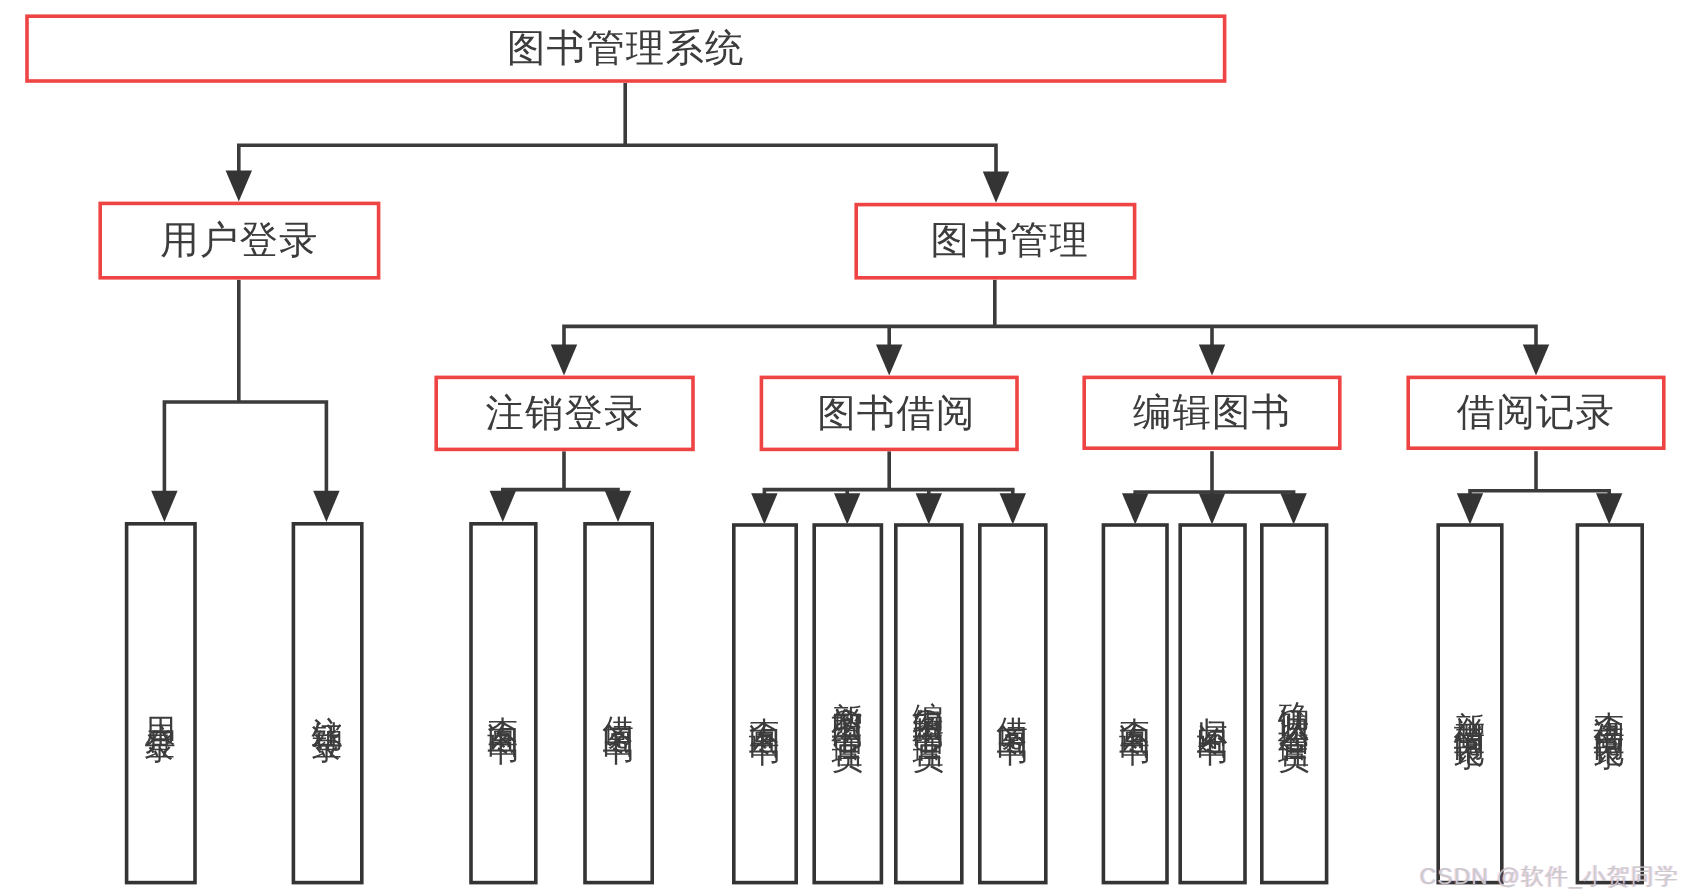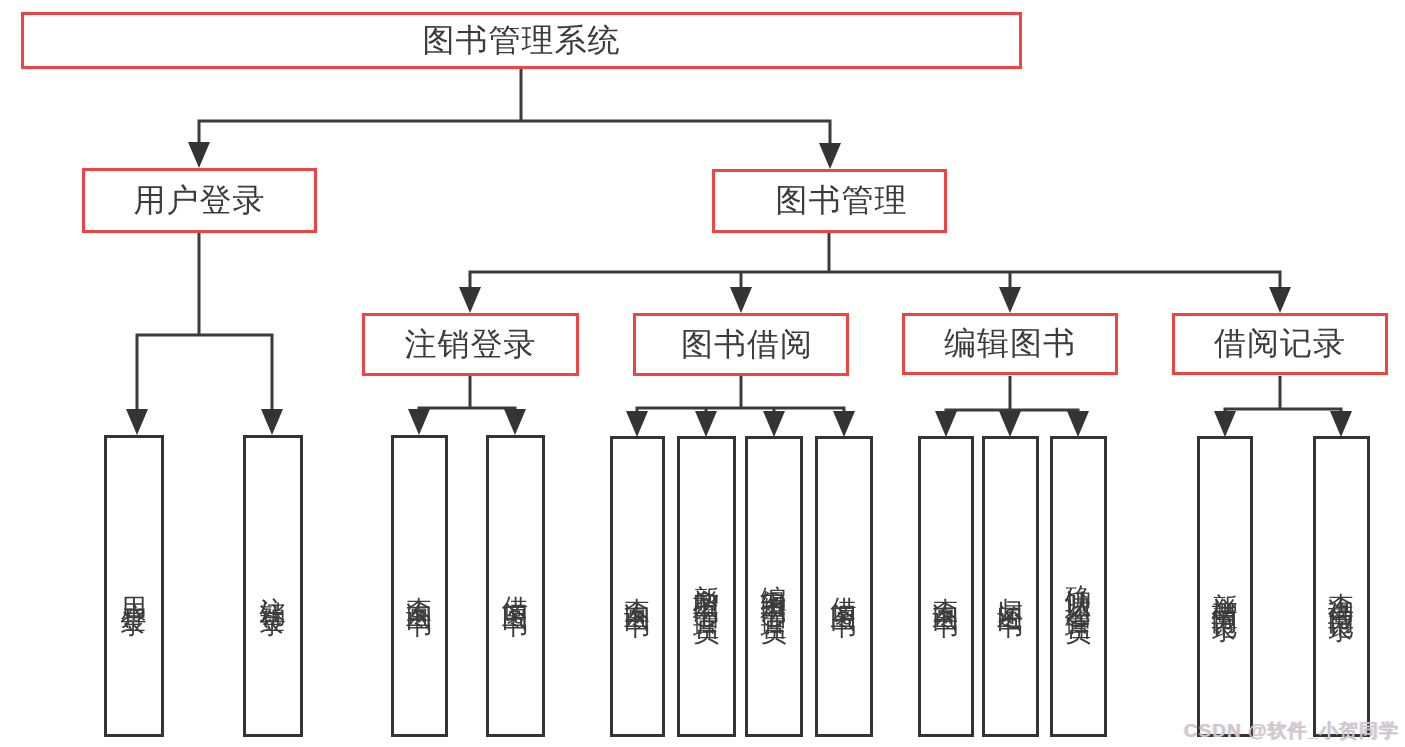--- a/index.html
+++ b/index.html
@@ -37,21 +37,20 @@
   }
   .watermark {
     position:absolute;
     right:6px; bottom:3px;
     font-size:19px;
     color:rgba(201,201,201,0.95);
     letter-spacing:1px;
     z-index:5;
     text-shadow:-1px 0 rgba(255,120,120,0.25), 1px 0 rgba(120,120,255,0.25);
     white-space:nowrap;
-    font-weight:bold;
   }
 </style>
 </head>
 <body>
 
 <div class="stage">
 
   <svg class="wires" viewBox="0 0 1405 747" xmlns="http://www.w3.org/2000/svg" aria-hidden="true">
     <g stroke="#3b3b3b" stroke-width="3" fill="none">
       <path d="M521 69 V121"></path>

